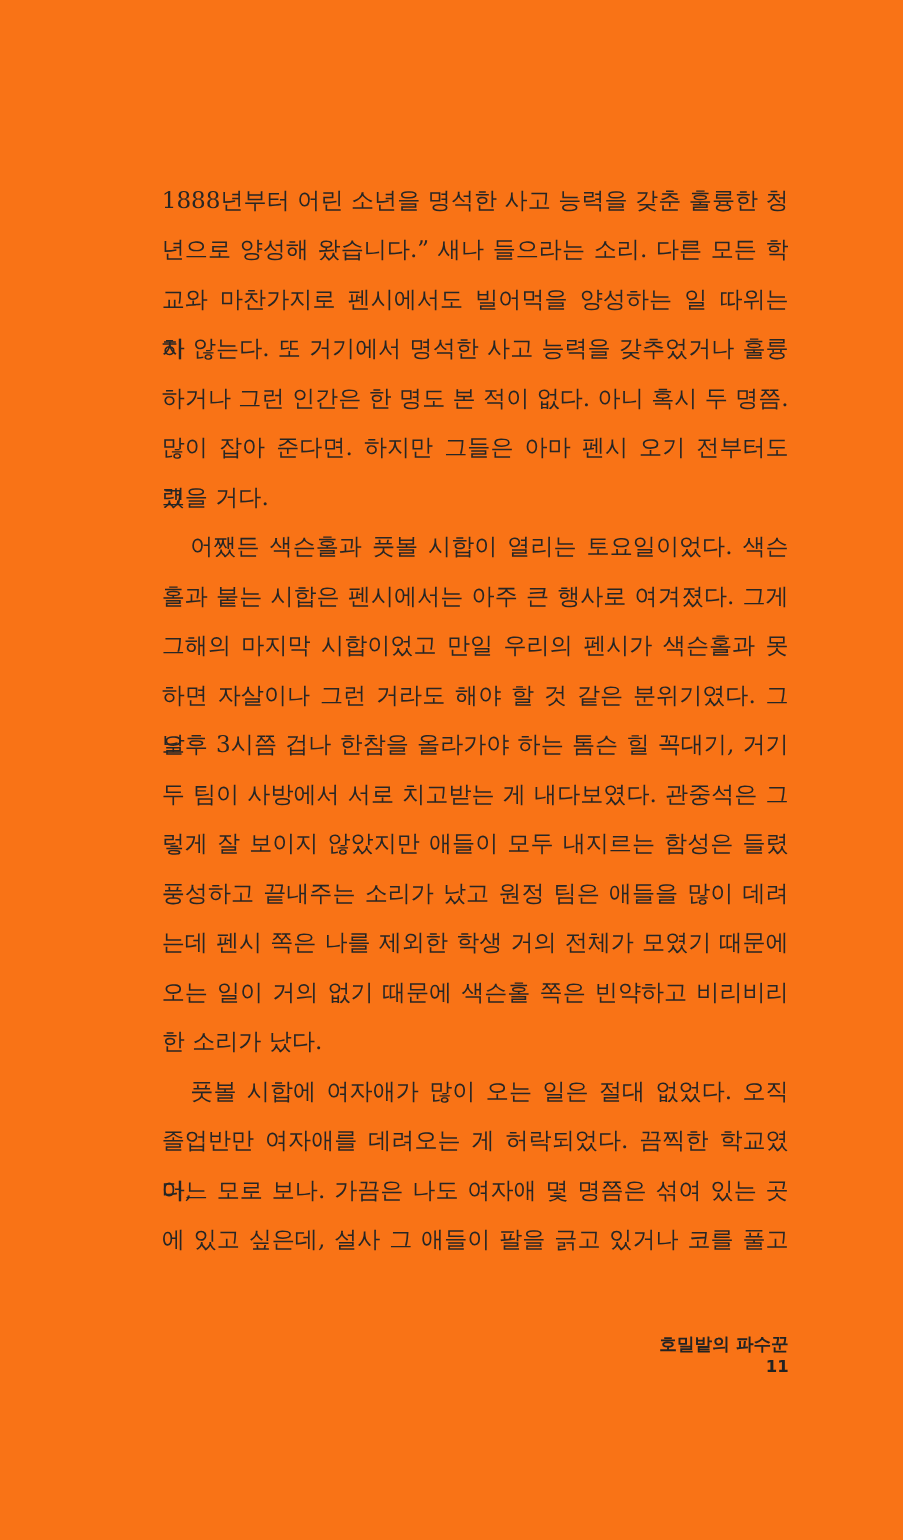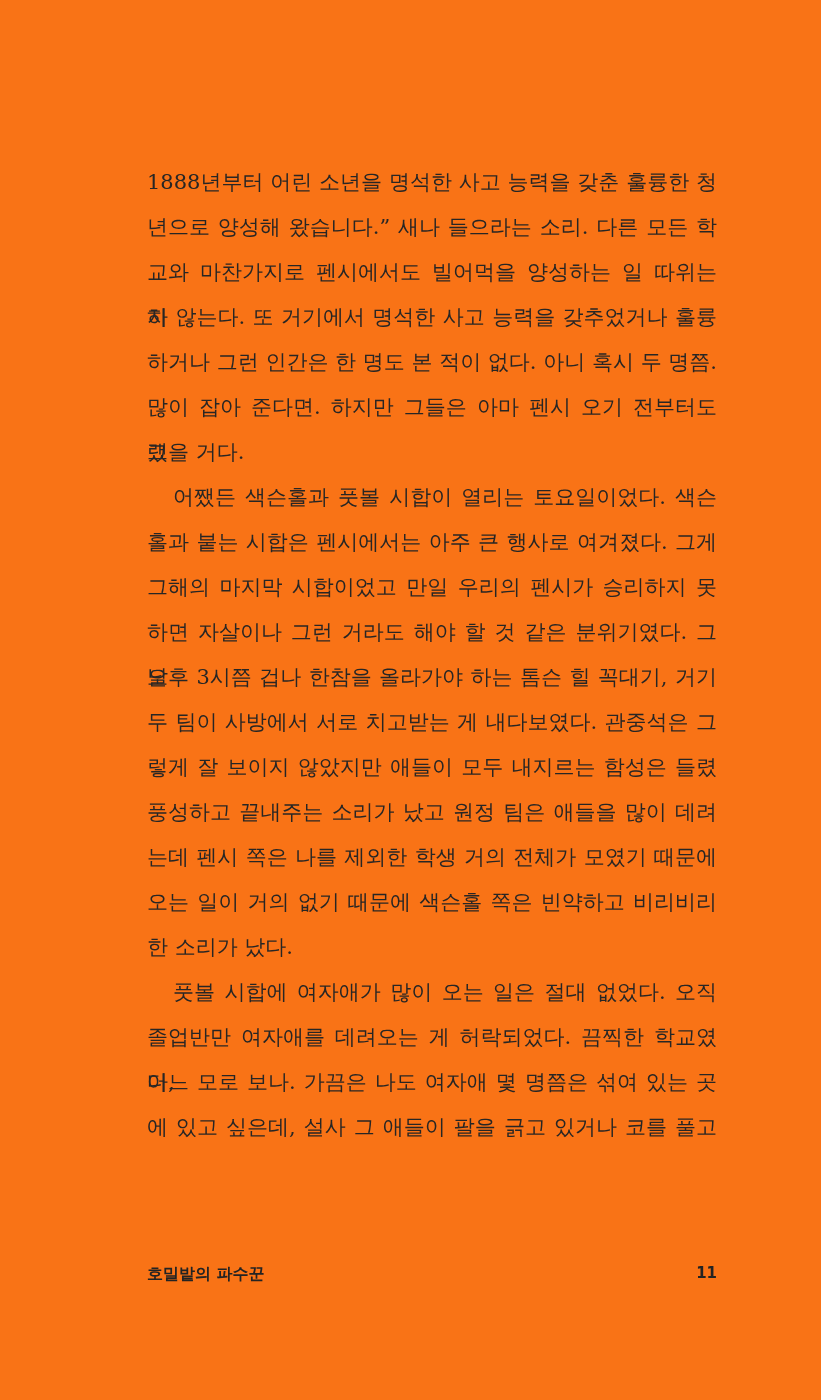--- a/index.html
+++ b/index.html
@@ -31,30 +31,31 @@
   }
   .line.para-end {
     text-align-last: left;
   }
   .line.indent {
     text-indent: 26px;
   }
   .footer {
     position: absolute;
     left: 147px;
-    top: 1264px;
+    top: 1212px;
     width: 570px;
     height: 26px;
     display: flex;
     justify-content: space-between;
-    align-items: flex-start;
+    align-items: flex-end;
     font-family: "DejaVu Sans", "Liberation Sans", sans-serif;
     font-size: 16px;
     font-weight: bold;
     color: #232323;
+    flex-direction: column;
   }
   .footer .page-number {
     font-size: 15px;
     margin-left: 17px;
   }
 </style>
 </head>
 <body>
 
 <div class="page">
@@ -62,21 +63,21 @@
   <div class="text-block">
     <div class="line">1888년부터 어린 소년을 명석한 사고 능력을 갖춘 훌륭한 청</div>
     <div class="line">년으로 양성해 왔습니다.” 새나 들으라는 소리. 다른 모든 학</div>
     <div class="line">교와 마찬가지로 펜시에서도 빌어먹을 양성하는 일 따위는 하</div>
     <div class="line">지 않는다. 또 거기에서 명석한 사고 능력을 갖추었거나 훌륭</div>
     <div class="line">하거나 그런 인간은 한 명도 본 적이 없다. 아니 혹시 두 명쯤.</div>
     <div class="line">많이 잡아 준다면. 하지만 그들은 아마 펜시 오기 전부터도 그</div>
     <div class="line para-end">랬을 거다.</div>
     <div class="line indent">어쨌든 색슨홀과 풋볼 시합이 열리는 토요일이었다. 색슨</div>
     <div class="line">홀과 붙는 시합은 펜시에서는 아주 큰 행사로 여겨졌다. 그게</div>
-    <div class="line">그해의 마지막 시합이었고 만일 우리의 펜시가 승리하지 못</div>
+    <div class="line">그해의 마지막 시합이었고 만일 우리의 펜시가 색슨홀과 못</div>
     <div class="line">하면 자살이나 그런 거라도 해야 할 것 같은 분위기였다. 그날</div>
     <div class="line">오후 3시쯤 겁나 한참을 올라가야 하는 톰슨 힐 꼭대기, 거기</div>
     <div class="line">두 팀이 사방에서 서로 치고받는 게 내다보였다. 관중석은 그</div>
     <div class="line">렇게 잘 보이지 않았지만 애들이 모두 내지르는 함성은 들렸</div>
     <div class="line">풍성하고 끝내주는 소리가 났고 원정 팀은 애들을 많이 데려</div>
     <div class="line">는데 펜시 쪽은 나를 제외한 학생 거의 전체가 모였기 때문에</div>
     <div class="line">오는 일이 거의 없기 때문에 색슨홀 쪽은 빈약하고 비리비리</div>
     <div class="line para-end">한 소리가 났다.</div>
     <div class="line indent">풋볼 시합에 여자애가 많이 오는 일은 절대 없었다. 오직</div>
     <div class="line">졸업반만 여자애를 데려오는 게 허락되었다. 끔찍한 학교였다,</div>

